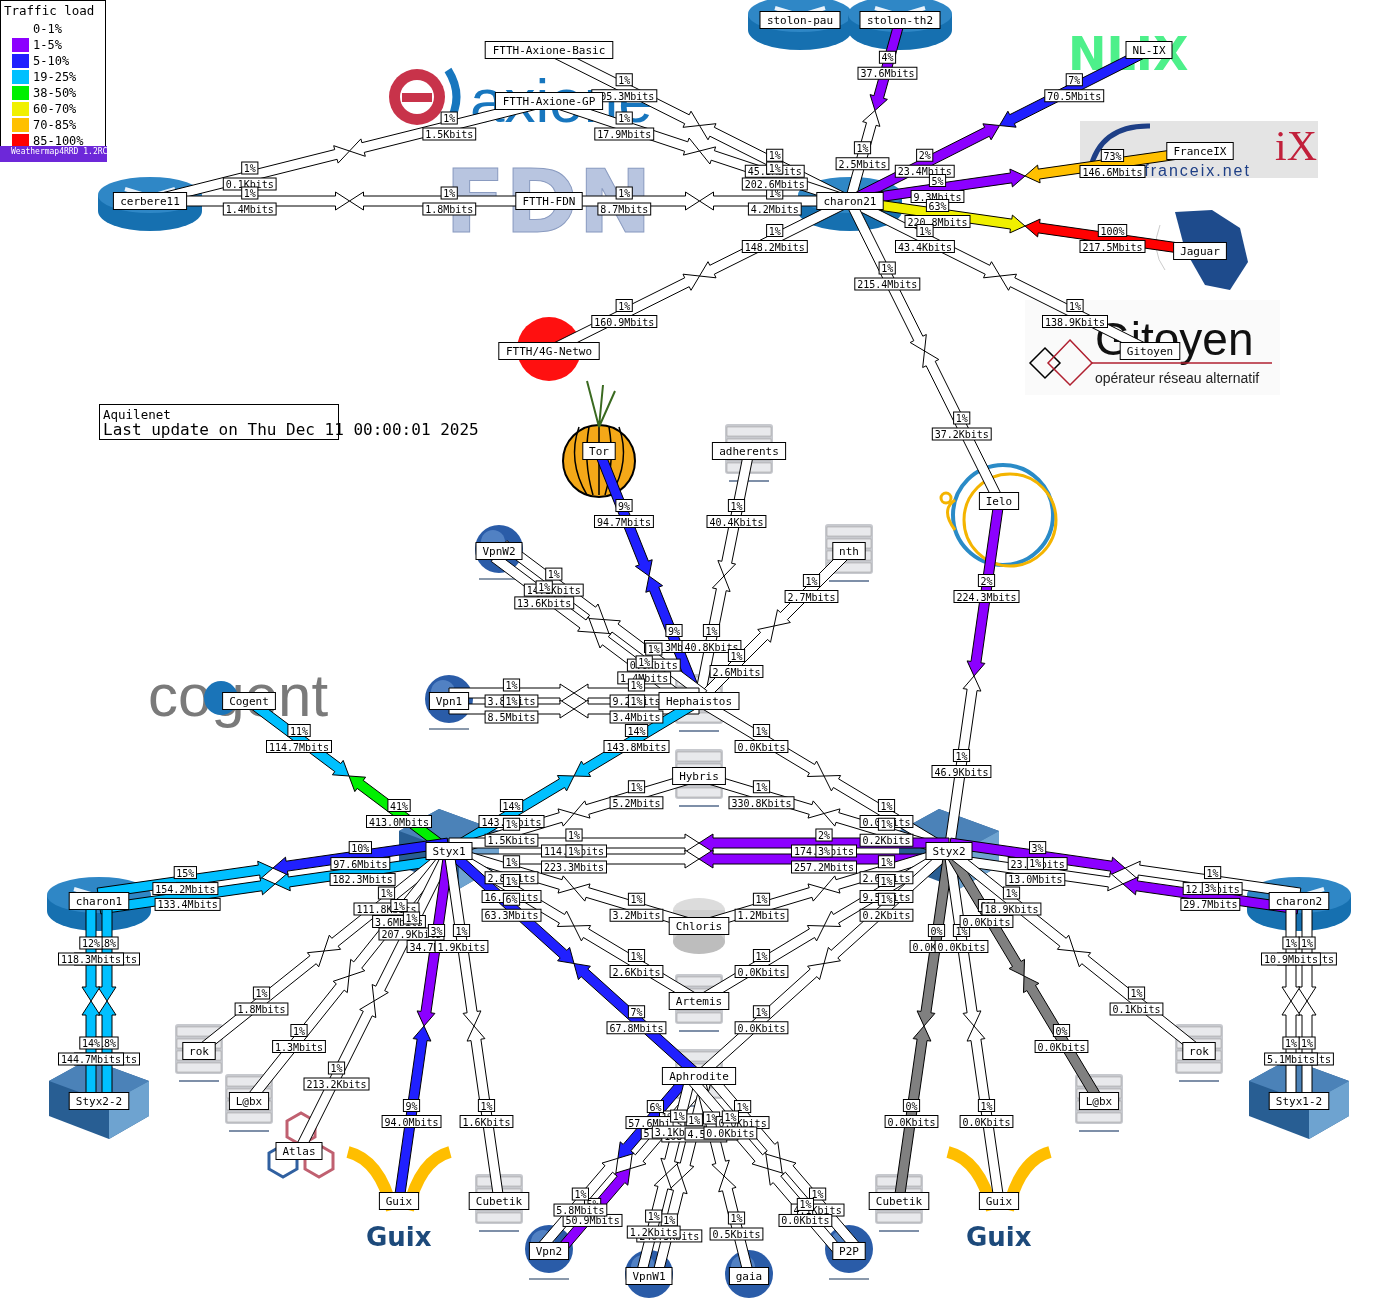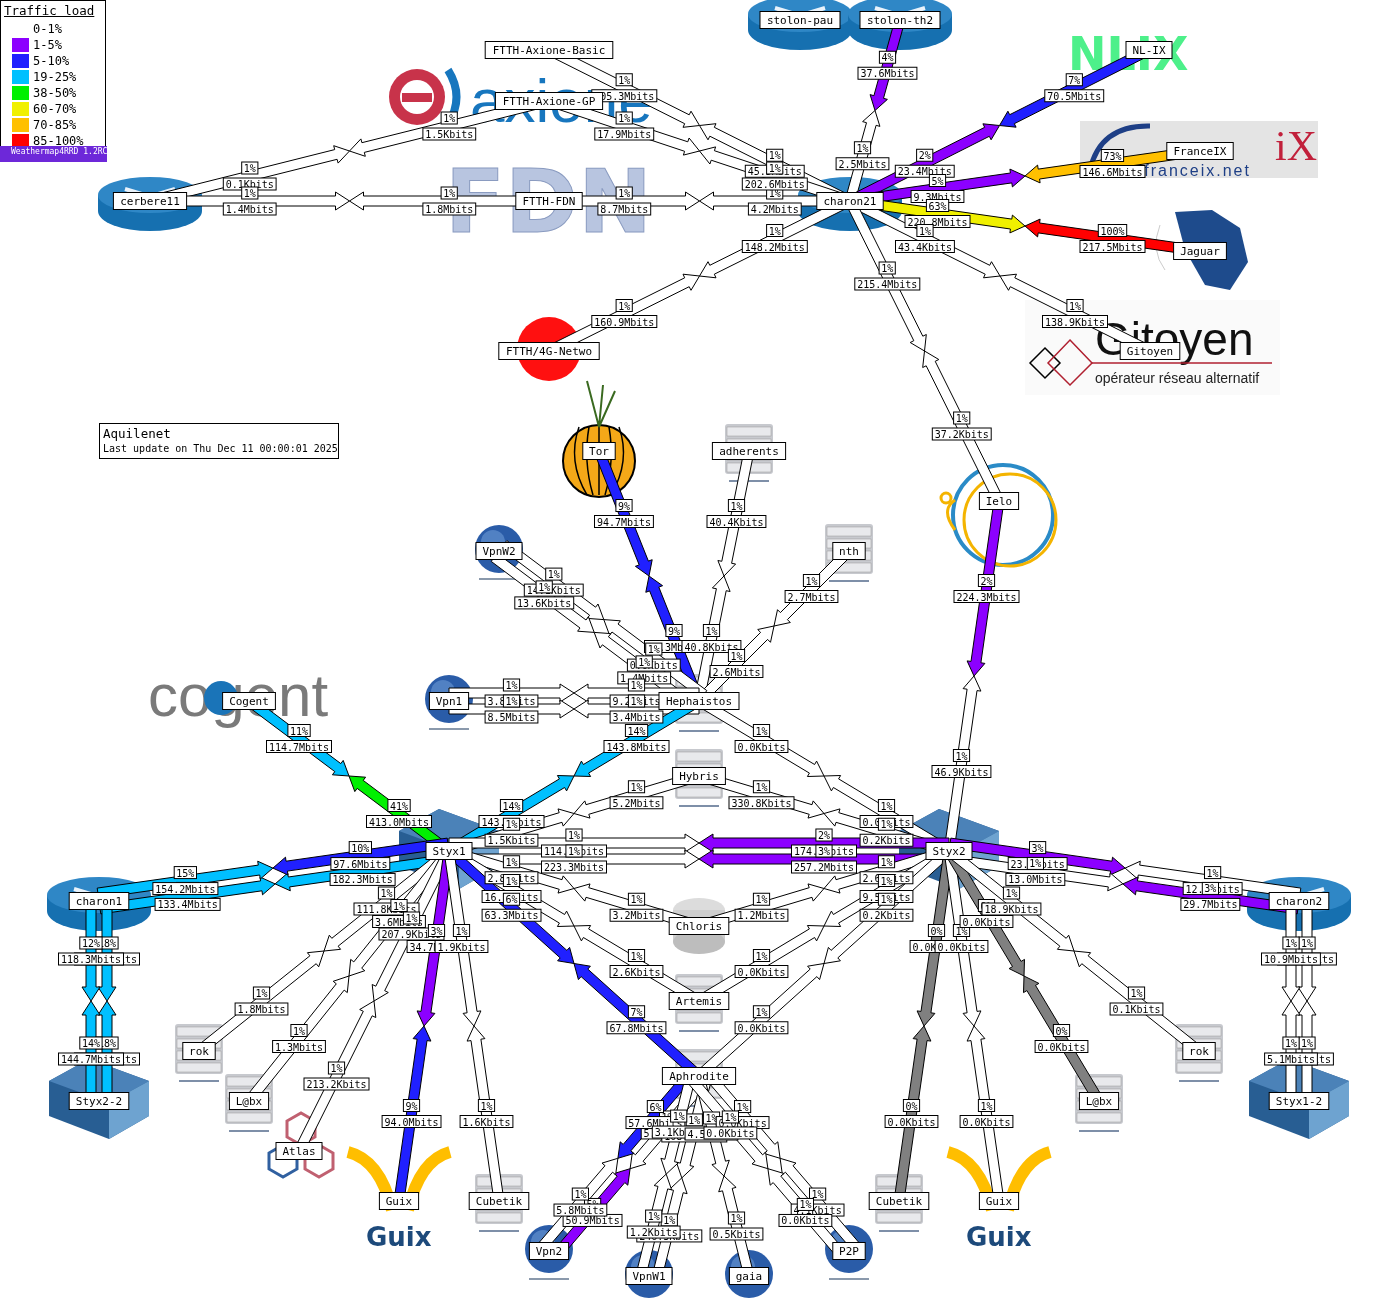--- a/index.html
+++ b/index.html
@@ -3,29 +3,29 @@
 <meta charset="utf-8">
 <style>
   html, body { margin:0; padding:0; background:#ffffff; }
   body { width:1400px; height:1300px; position:relative; overflow:hidden;
          font-family:"DejaVu Sans Mono","Liberation Mono",monospace; }
   #map { position:absolute; left:0; top:0; }
   .lbl { font-family:"DejaVu Sans Mono","Liberation Mono",monospace; font-size:10px; }
   .nodelbl { font-family:"DejaVu Sans Mono","Liberation Mono",monospace; font-size:11px; }
   #legend { position:absolute; left:0; top:0; width:106px; height:162px; background:#fff;
             border:1px solid #000; box-sizing:border-box; font-size:12px; }
-  #legend .ttl { padding:2px 3px 3px; font-size:12.5px;text-decoration:underline; }
+  #legend .ttl { padding:2px 3px 3px; font-size:12.5px; }
   #legend .row { display:flex; align-items:center; height:16px; padding-left:11px; font-size:12px; }
   #legend .sw { width:17px; height:14px; margin-right:4px; }
   #legend .foot { position:absolute; left:-1px; bottom:-1px; width:107px; height:16px; background:#6d28d9; color:#fff;
                   font-size:8px; line-height:12px; padding-left:11px; box-sizing:border-box; white-space:nowrap; overflow:hidden; }
-  #titlebox { position:absolute; left:99px; top:423px; width:240px; height:36px; border:1px solid #000; background:#fff;
+  #titlebox { position:absolute; left:99px; top:404px; width:240px; height:36px; border:1px solid #000; background:#fff;
               box-sizing:border-box; padding:2px 3px; }
   #titlebox .t1 { font-size:12.5px; line-height:16px; }
-  #titlebox .t2 { font-size:10px; line-height:14px; white-space:nowrap;text-align:right; }
+  #titlebox .t2 { font-size:16px; line-height:14px; white-space:nowrap;text-align:right; }
 </style>
 </head>
 <body>
 
 <svg id="map" width="1400" height="1300" viewBox="0 0 1400 1300">
   <g id="logos-layer">
 
     <g>
       <circle cx="417" cy="97" r="28" fill="#c8334a"></circle>
       <circle cx="417" cy="97" r="17" fill="#fff"></circle>

